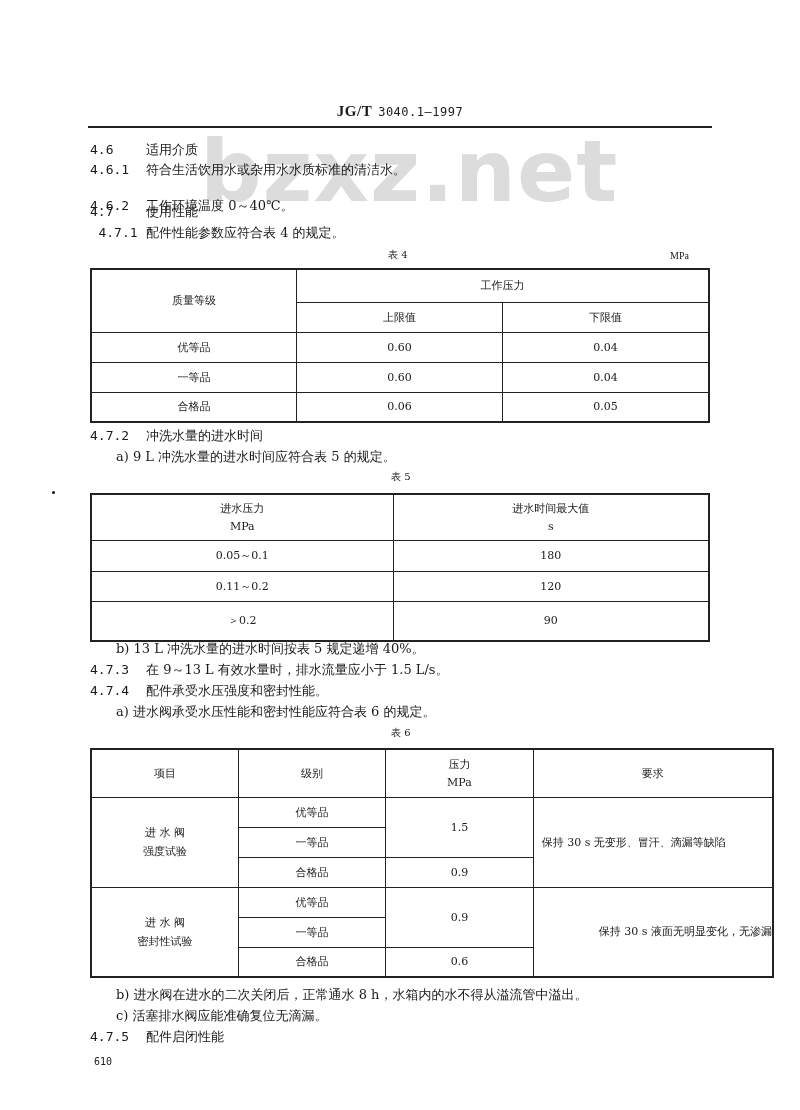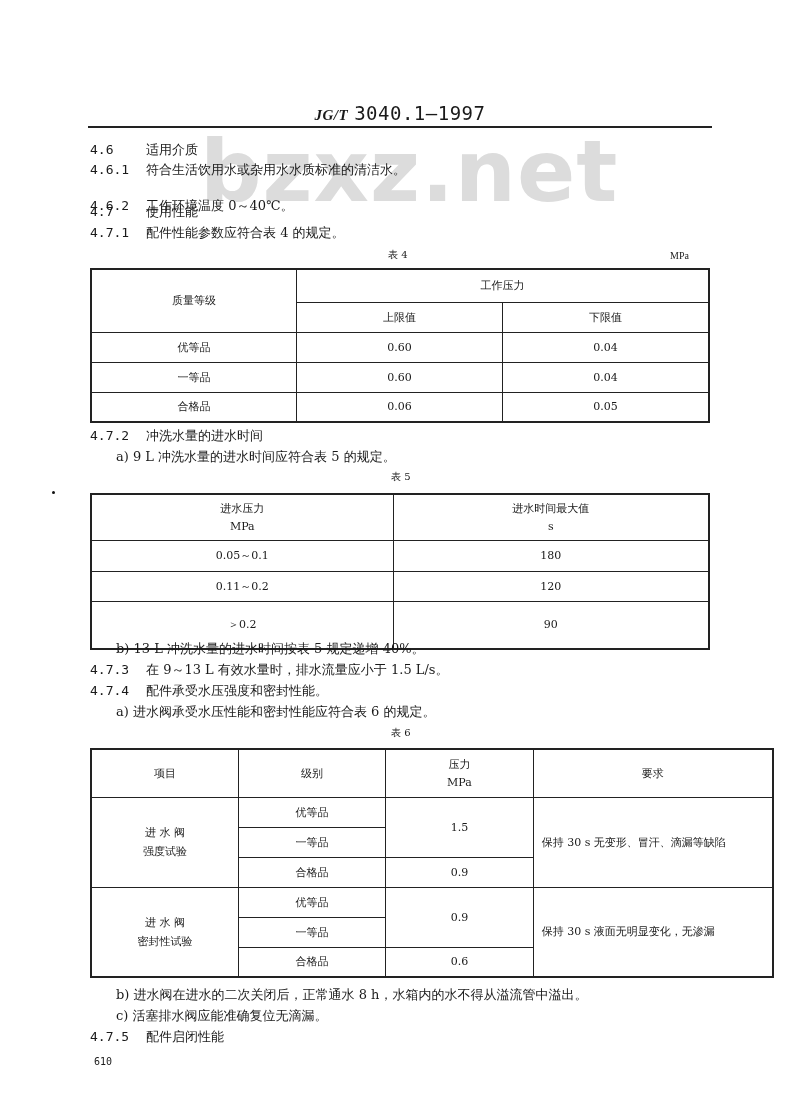--- a/index.html
+++ b/index.html
@@ -1,22 +1,22 @@
 <!DOCTYPE html>
 <html><head>
 <meta charset="utf-8">
 <style>
   html, body { margin: 0; padding: 0; background: #ffffff; }
   body { width: 800px; height: 1110px; position: relative; overflow: hidden;
          font-family: "DejaVu Serif", "Liberation Serif", serif; color: #1a1a1a; }
   .page { position: absolute; left: 0; top: 0; width: 800px; height: 1110px; }
   .header { position: absolute; left: 0; width: 800px; top: 102px; text-align: center;
             font-size: 15px; letter-spacing: 0.5px; }
-  .header .std-code { font-family: "Liberation Serif", serif; font-weight: bold; font-style: italic; }
-  .header .std-num { font-family: "DejaVu Sans Mono", monospace; font-size: 19px; margin-left: 6px; }
+  .header .std-code { font-family: "Liberation Serif", serif; font-weight: bold; }
+  .header .std-num { font-family: "DejaVu Sans Mono", monospace; font-size: 12px; margin-left: 6px; }
   .header-rule { position: absolute; left: 88px; width: 624px; top: 126px; height: 2px; background: #222; }
   .watermark { position: absolute; left: 200px; top: 128px; font-family: "DejaVu Sans", sans-serif;
                font-weight: bold; font-size: 86px; color: #dcdcdc; letter-spacing: 1px; z-index: 0; line-height: 1; }
   .line { position: absolute; font-size: 13px; line-height: 20px; z-index: 1; white-space: nowrap; }
   .num { font-family: "DejaVu Sans Mono", monospace; font-size: 13px; display: inline-block; min-width: 56px; }
   .caption { position: absolute; font-size: 10px; z-index: 1; }
   table.t { position: absolute; border-collapse: collapse; z-index: 1; font-size: 11px; }
   table.t td { border: 1px solid #222; text-align: center; vertical-align: middle; padding: 0; }
   table.t { border: 2px solid #222; }
   .cell-sub { display: block; margin-top: 4px; }
@@ -40,21 +40,21 @@
   </div>
   <div class="line" style="left:90px; top:160px;">
     <span class="num">4.6.1</span><span>符合生活饮用水或杂用水水质标准的清洁水。</span>
   </div>
   <div class="line" style="left:90px; top:196px;">
     <span class="num">4.6.2</span><span>工作环境温度 0～40℃。</span>
   </div>
   <div class="line" style="left:90px; top:202px;">
     <span class="num">4.7</span><span>使用性能</span>
   </div>
-  <div class="line" style="left:90px; top:223px;">
+  <div class="line" style="left:90px; top:223px;text-align:center;">
     <span class="num">4.7.1</span><span>配件性能参数应符合表 4 的规定。</span>
   </div>
 
   <div class="caption" style="left:388px; top:248px;">表 4</div>
   <div class="caption" style="left:670px; top:250px; font-family:'Liberation Serif',serif;">MPa</div>
   <table class="t" style="left:90px; top:268px; width:620px;">
     <colgroup>
         <col style="width:206px">
         <col style="width:207px">
         <col style="width:207px">
@@ -105,21 +105,21 @@
       <td><span>进水时间最大值</span><span class="cell-sub">s</span></td>
     </tr>
     <tr style="height:31px;">
       <td>0.05～0.1</td>
       <td>180</td>
     </tr>
     <tr style="height:30px;padding-left:40px;">
       <td>0.11～0.2</td>
       <td>120</td>
     </tr>
-    <tr style="height:48px;">
+    <tr style="height:40px;">
       <td>＞0.2</td>
       <td>90</td>
     </tr>
   </tbody>
     </table>
 
   <div class="line" style="left:116px; top:639px;">b) 13 L 冲洗水量的进水时间按表 5 规定递增 40%。</div>
   <div class="line" style="left:90px; top:660px;">
     <span class="num">4.7.3</span><span>在 9～13 L 有效水量时，排水流量应小于 1.5 L/s。</span>
   </div>
@@ -155,21 +155,21 @@
     </tr>
     <tr style="height:30px;">
       <td>合格品</td>
       <td>0.9</td>
     </tr>
 
     <tr style="height:30px;">
       <td rowspan="3"><span>进 水 阀</span><span class="cell-sub">密封性试验</span></td>
       <td>优等品</td>
       <td rowspan="2">0.9</td>
-      <td rowspan="3" style="text-align:left; padding-left:8px;">保持 30 s 液面无明显变化，无渗漏</td>
+      <td rowspan="3" style="text-align:right; padding-left:8px;">保持 30 s 液面无明显变化，无渗漏</td>
     </tr>
     <tr style="height:30px;">
       <td>一等品</td>
     </tr>
     <tr style="height:30px;">
       <td>合格品</td>
       <td>0.6</td>
     </tr>
   </tbody>
     </table>

